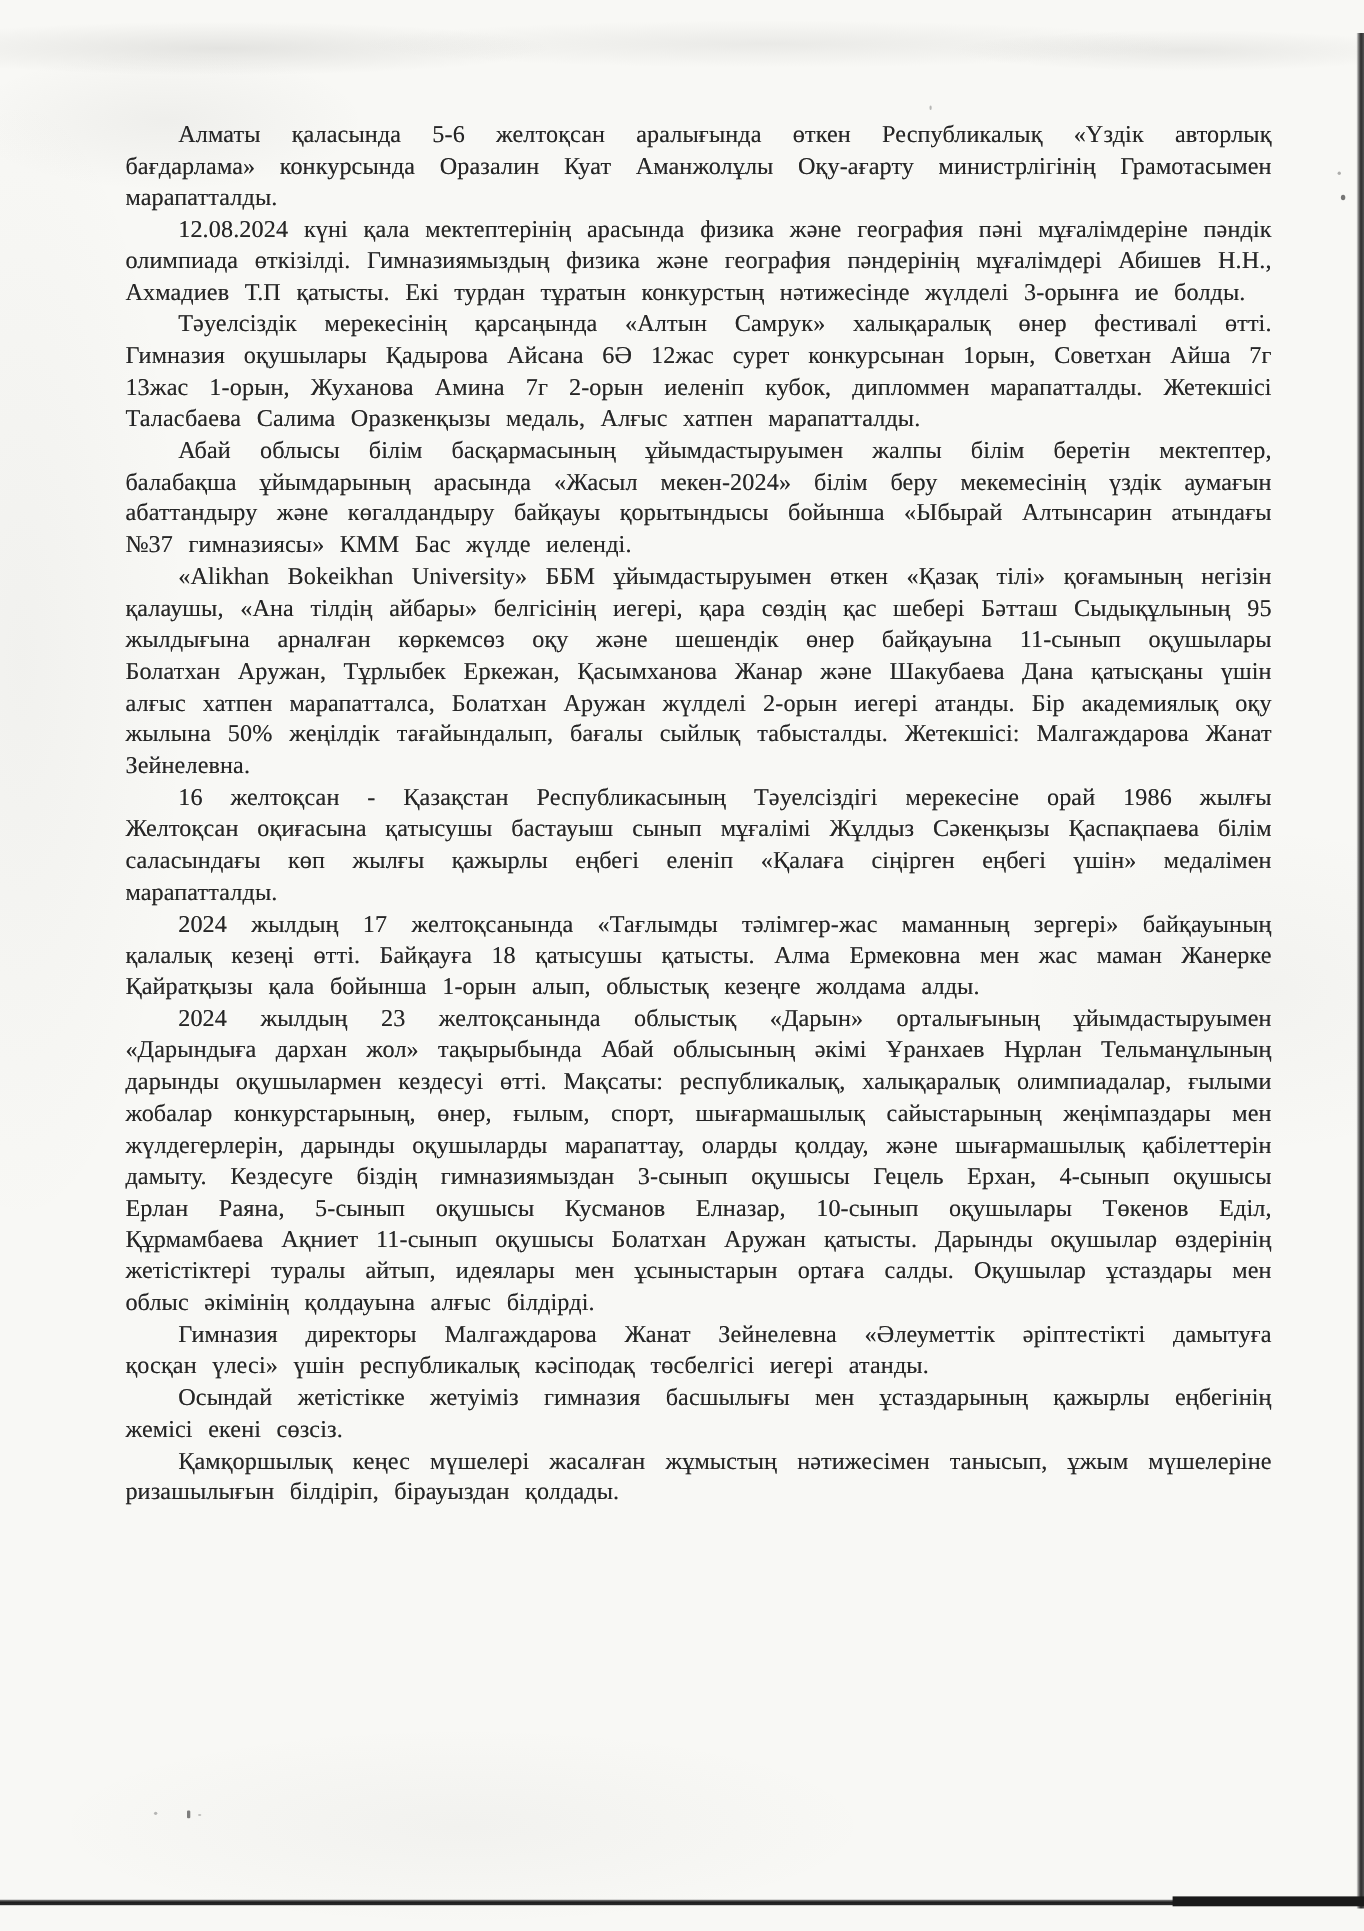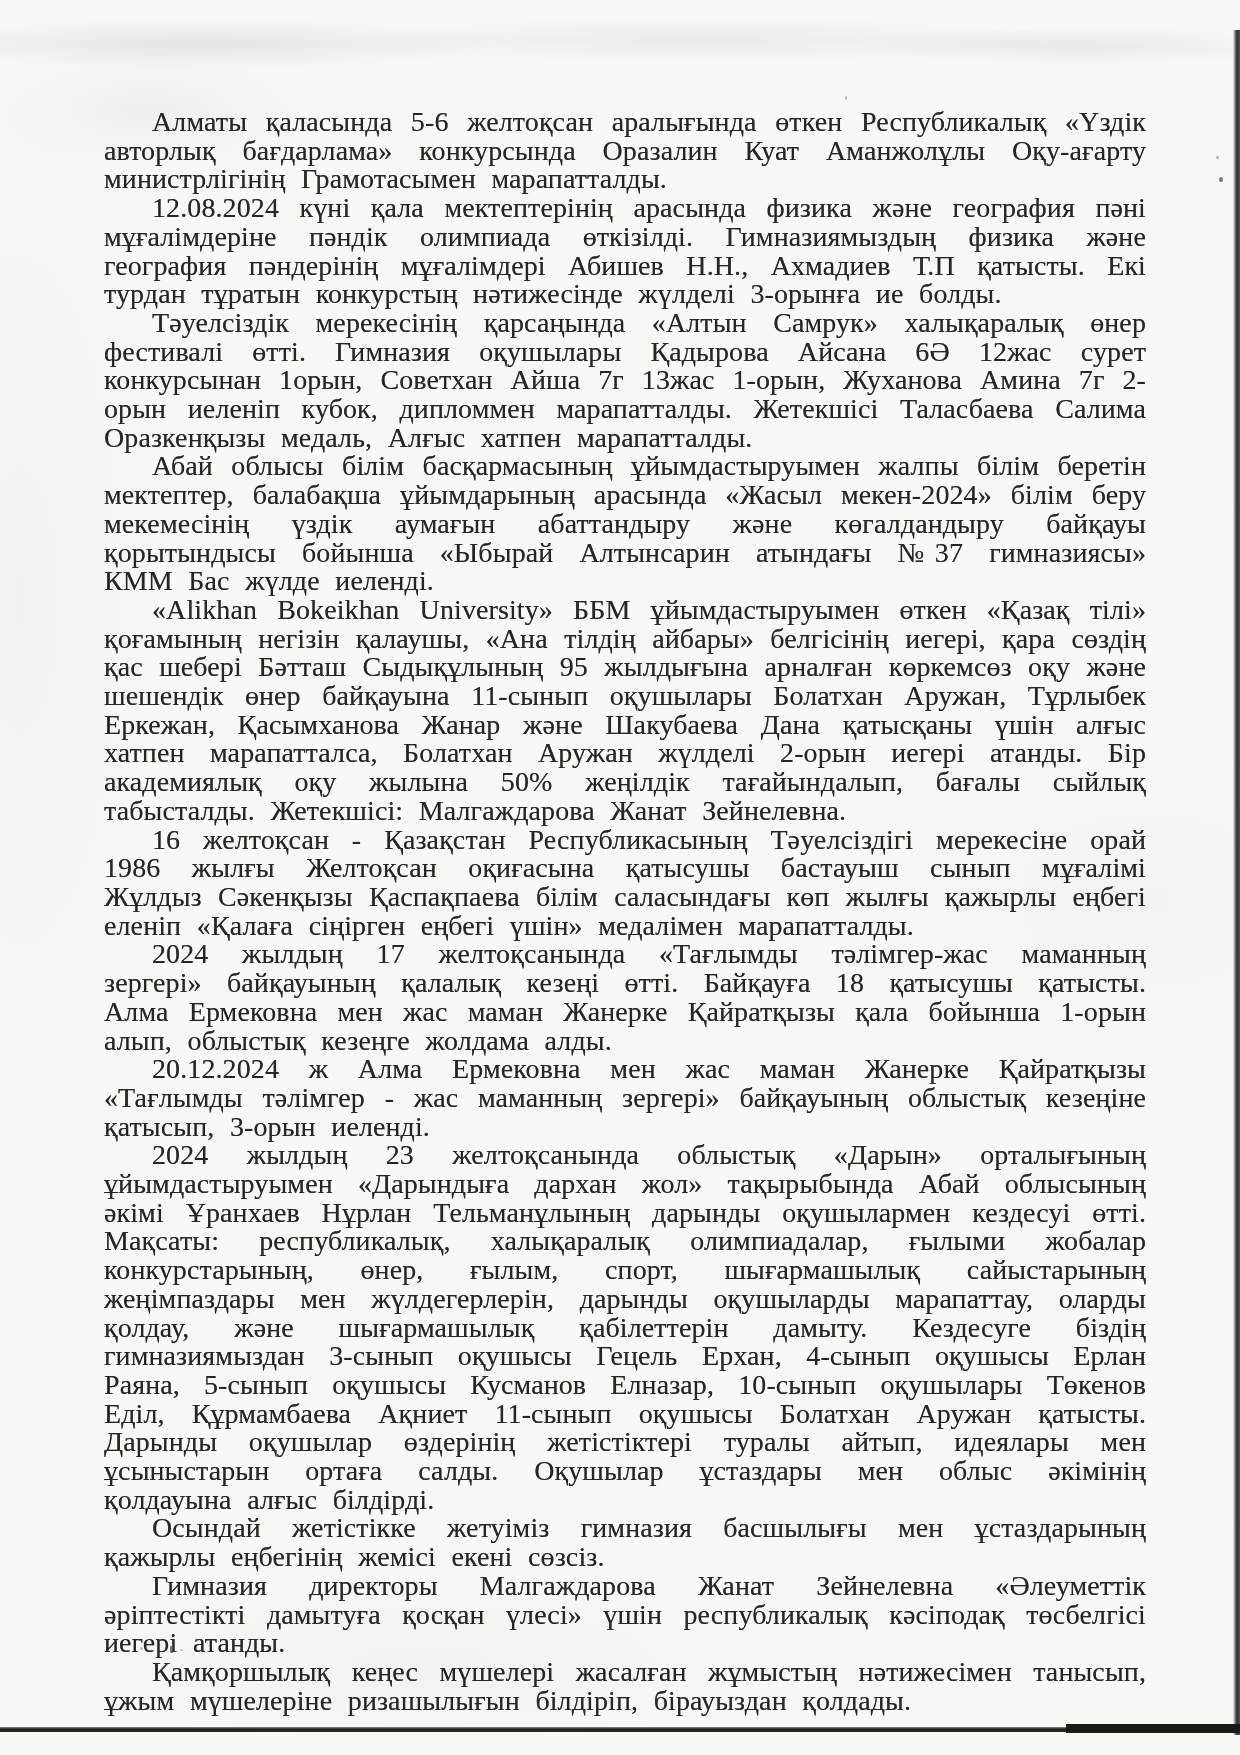--- a/index.html
+++ b/index.html
@@ -15,25 +15,25 @@
       radial-gradient(520px 30px at 700px 40px, rgba(90,90,88,0.09), transparent 72%),
       radial-gradient(300px 26px at 1080px 46px, rgba(90,90,88,0.10), transparent 72%),
       radial-gradient(260px 90px at 150px 110px, rgba(90,90,88,0.06), transparent 70%),
       radial-gradient(200px 700px at 20px 600px, rgba(90,90,88,0.045), transparent 75%),
       radial-gradient(500px 120px at 420px 1660px, rgba(90,90,88,0.04), transparent 75%),
       radial-gradient(300px 200px at 1150px 900px, rgba(90,90,88,0.035), transparent 75%);
     font-family: "Liberation Serif", "DejaVu Serif", serif;
   }
   .page-body {
     position: absolute;
-    left: 104px;
+    left: 114px;
     top: 108px;
     width: 1042px;
     color: var(--ink, #262626);
-    font-size: 28px;
+    font-size: 22px;
     line-height: 28.7px;
     letter-spacing: 0.1px;
     word-spacing: 8.5px;
     text-align: justify;
   }
   .page-body p {
     margin: 0;
     text-indent: 48px;
     
     text-shadow: 0 0 0.4px rgba(40,40,40,0.55);
@@ -75,24 +75,23 @@
 <body>
 
 <main class="page-body">
   <p>Алматы қаласында 5-6 желтоқсан аралығында өткен Республикалық «Үздік авторлық бағдарлама» конкурсында Оразалин Куат Аманжолұлы Оқу-ағарту министрлігінің Грамотасымен марапатталды.</p>
   <p>12.08.2024 күні қала мектептерінің арасында физика және география пәні мұғалімдеріне пәндік олимпиада өткізілді. Гимназиямыздың физика және география пәндерінің мұғалімдері Абишев Н.Н., Ахмадиев Т.П қатысты. Екі турдан тұратын конкурстың нәтижесінде жүлделі 3-орынға ие болды.</p>
   <p>Тәуелсіздік мерекесінің қарсаңында «Алтын Самрук» халықаралық өнер фестивалі өтті. Гимназия оқушылары Қадырова Айсана 6Ә 12жас сурет конкурсынан 1орын, Советхан Айша 7г 13жас 1-орын, Жуханова Амина 7г 2-орын иеленіп кубок, дипломмен марапатталды. Жетекшісі Таласбаева Салима Оразкенқызы медаль, Алғыс хатпен марапатталды.</p>
   <p>Абай облысы білім басқармасының ұйымдастыруымен жалпы білім беретін мектептер, балабақша ұйымдарының арасында «Жасыл мекен-2024» білім беру мекемесінің үздік аумағын абаттандыру және көгалдандыру байқауы қорытындысы бойынша «Ыбырай Алтынсарин атындағы №37 гимназиясы» КММ Бас жүлде иеленді.</p>
   <p>«Alikhan Bokeikhan University» ББМ ұйымдастыруымен өткен «Қазақ тілі» қоғамының негізін қалаушы, «Ана тілдің айбары» белгісінің иегері, қара сөздің қас шебері Бәтташ Сыдықұлының 95 жылдығына арналған көркемсөз оқу және шешендік өнер байқауына 11-сынып оқушылары Болатхан Аружан, Тұрлыбек Еркежан, Қасымханова Жанар және Шакубаева Дана қатысқаны үшін алғыс хатпен марапатталса, Болатхан Аружан жүлделі 2-орын иегері атанды. Бір академиялық оқу жылына 50% жеңілдік тағайындалып, бағалы сыйлық табысталды. Жетекшісі: Малгаждарова Жанат Зейнелевна.</p>
   <p>16 желтоқсан - Қазақстан Республикасының Тәуелсіздігі мерекесіне орай 1986 жылғы Желтоқсан оқиғасына қатысушы бастауыш сынып мұғалімі Жұлдыз Сәкенқызы Қаспақпаева білім саласындағы көп жылғы қажырлы еңбегі еленіп «Қалаға сіңірген еңбегі үшін» медалімен марапатталды.</p>
   <p>2024 жылдың 17 желтоқсанында «Тағлымды тәлімгер-жас маманның зергері» байқауының қалалық кезеңі өтті. Байқауға 18 қатысушы қатысты. Алма Ермековна мен жас маман Жанерке Қайратқызы қала бойынша 1-орын алып, облыстық кезеңге жолдама алды.</p>
-  <p>20.12.2024 ж Алма Ермековна мен жас маман Жанерке Қайратқызы «Тағлымды тәлімгер - жас маманның зергері» байқауының облыстық кезеңіне қатысып, 3-орын иеленді.</p>
   <p>2024 жылдың 23 желтоқсанында облыстық «Дарын» орталығының ұйымдастыруымен «Дарындыға дархан жол» тақырыбында Абай облысының әкімі Ұранхаев Нұрлан Тельманұлының дарынды оқушылармен кездесуі өтті. Мақсаты: республикалық, халықаралық олимпиадалар, ғылыми жобалар конкурстарының, өнер, ғылым, спорт, шығармашылық сайыстарының жеңімпаздары мен жүлдегерлерін, дарынды оқушыларды марапаттау, оларды қолдау, және шығармашылық қабілеттерін дамыту. Кездесуге біздің гимназиямыздан 3-сынып оқушысы Гецель Ерхан, 4-сынып оқушысы Ерлан Раяна, 5-сынып оқушысы Кусманов Елназар, 10-сынып оқушылары Төкенов Еділ, Құрмамбаева Ақниет 11-сынып оқушысы Болатхан Аружан қатысты. Дарынды оқушылар өздерінің жетістіктері туралы айтып, идеялары мен ұсыныстарын ортаға салды. Оқушылар ұстаздары мен облыс әкімінің қолдауына алғыс білдірді.</p>
+  <p>Гимназия директоры Малгаждарова Жанат Зейнелевна «Әлеуметтік әріптестікті дамытуға қосқан үлесі» үшін республикалық кәсіподақ төсбелгісі иегері атанды.</p>
   <p>Осындай жетістікке жетуіміз гимназия басшылығы мен ұстаздарының қажырлы еңбегінің жемісі екені сөзсіз.</p>
-  <p>Гимназия директоры Малгаждарова Жанат Зейнелевна «Әлеуметтік әріптестікті дамытуға қосқан үлесі» үшін республикалық кәсіподақ төсбелгісі иегері атанды.</p>
   <p>Қамқоршылық кеңес мүшелері жасалған жұмыстың нәтижесімен танысып, ұжым мүшелеріне ризашылығын білдіріп, бірауыздан қолдады.</p>
 </main>
 
 <div class="edge-right"></div>
 <div class="edge-bottom"></div>
 <div class="edge-bottom-thick"></div>
 <div class="speck s1"></div>
 <div class="speck s2"></div>
 <div class="speck s3"></div>
 <div class="speck s4"></div>

